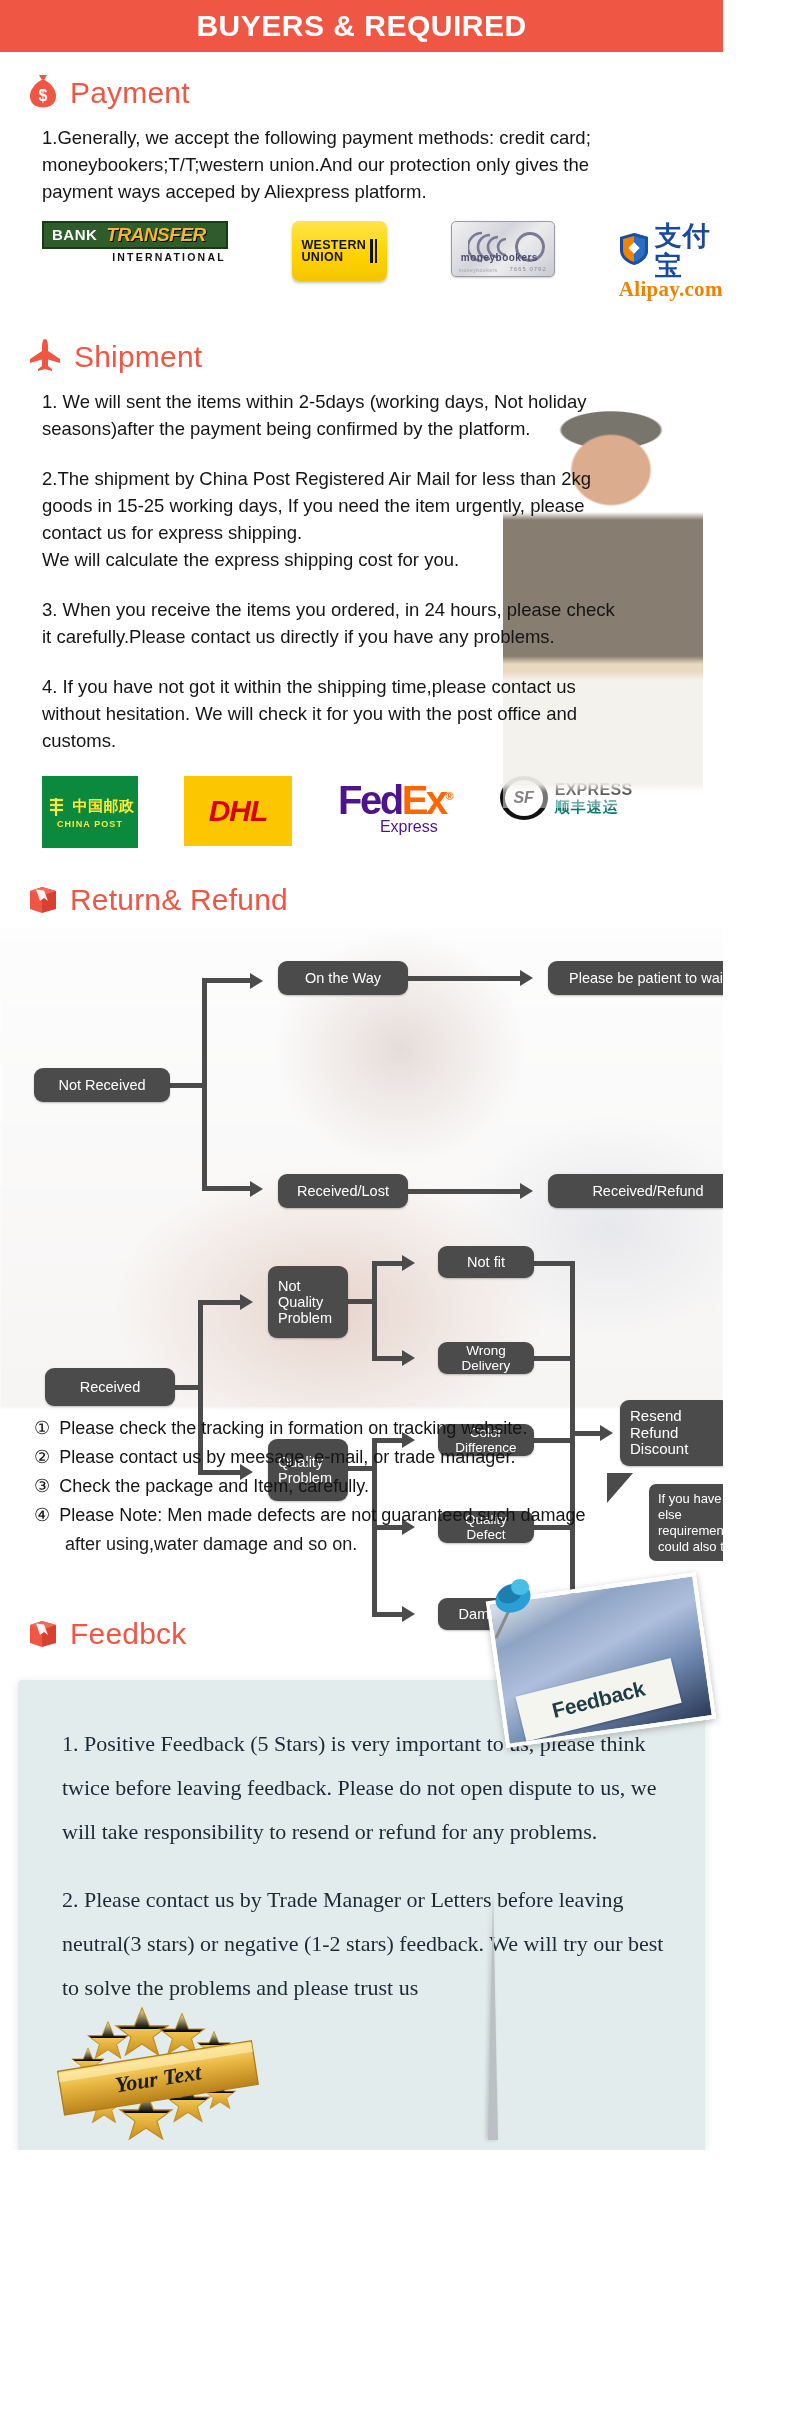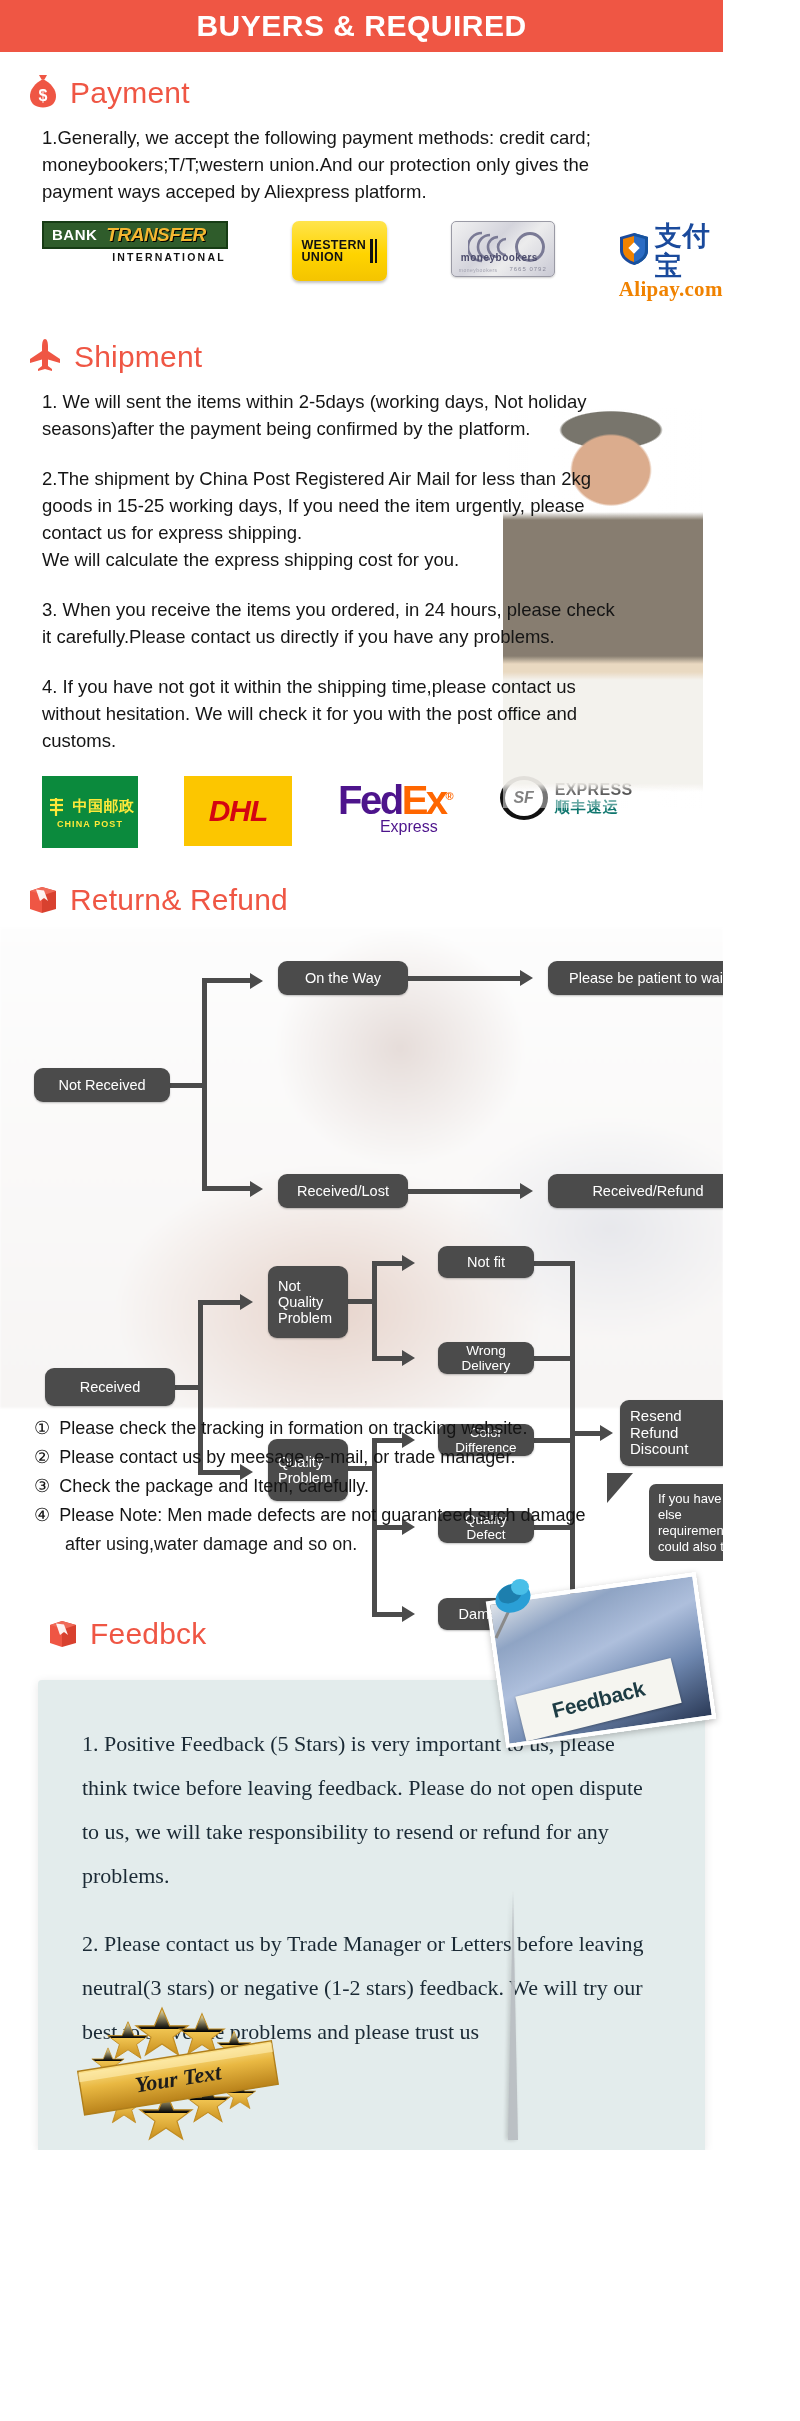--- a/index.html
+++ b/index.html
@@ -165,21 +165,21 @@
   .callout-tail { position:absolute; width:0;height:0;
              border-left:26px solid #4b4b4b; border-bottom:30px solid transparent; z-index:4; }
 
   
   .num-list { padding: 6px 30px 0 34px; position:relative; z-index:5;}
   .num-list .li { display:flex; gap:9px; font-size:18px; line-height:1.62; font-weight:500; color:#141414;}
   .num-list .n { flex:0 0 auto; }
   .num-list .cont { padding-left:31px; font-size:18px; line-height:1.5; font-weight:500;}
 
   
-  .fb-zone { position:relative; margin-top:10px;margin-left:20px; }
+  .fb-zone { position:relative; margin-top:10px; }
   .fb-photo {
     position:absolute; right:16px; top:18px; width:212px; height:148px;
     transform: rotate(-8deg); overflow:hidden; border:4px solid #fff;
     box-shadow: 0 2px 7px rgba(0,0,0,.25);
     background: linear-gradient(160deg,#dfe4ea 0%, #8fa4c4 22%, #aebfdc 45%, #6d86ae 70%, #2b3a57 100%);
     z-index:8;
   }
   .fb-photo .sign {
     position:absolute; left:14px; bottom:8px; width:160px; height:46px;
     background:#f5f5f0; transform: rotate(-6deg);

